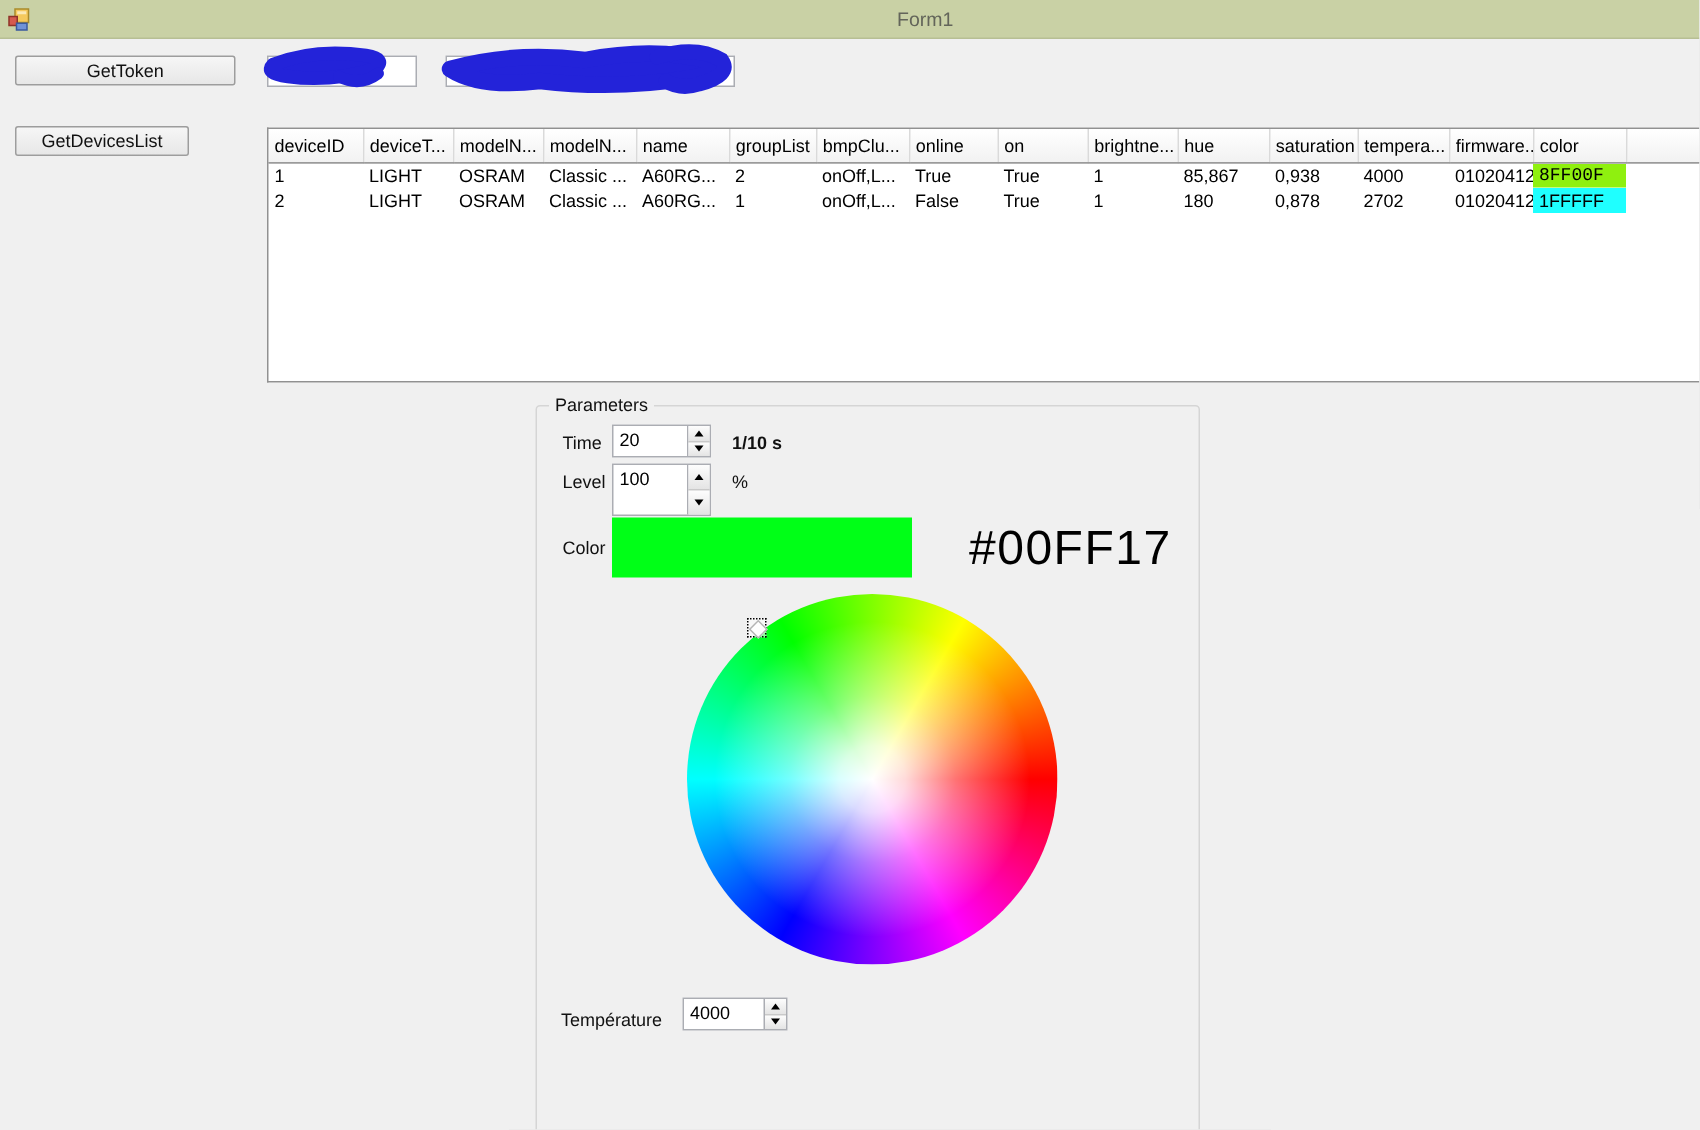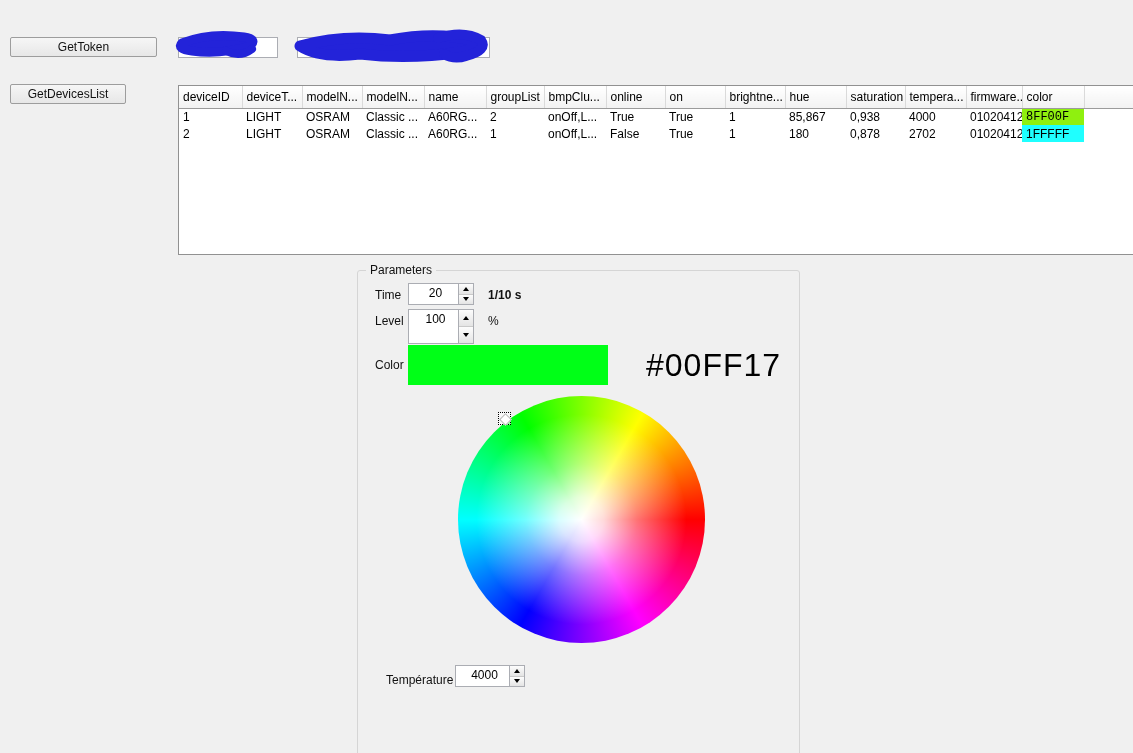--- a/index.html
+++ b/index.html
@@ -39,21 +39,21 @@
   .groupbox > .legend {
     position:absolute; top:-8px; left:8px; background:#f0f0f0;
     padding:0 4px; font-size:12px; color:#111; line-height:14px;
   }
   .label { position:absolute; font-size:12px; color:#111; white-space:nowrap; }
   
   .spinner {
     position:absolute; background:#fff; border:1px solid #abadb3;
     display:flex; align-items:stretch;
   }
-  .spinner .val { flex:1; font-size:12px; padding:2px 0 0 4px;text-align:center; }
+  .spinner .val { flex:1; font-size:12px; padding:2px 0 0 4px; }
   .spinner .btns { width:15px; border-left:1px solid #abadb3; display:flex; flex-direction:column; }
   .spinner .sbtn {
     flex:1; background:linear-gradient(#fdfdfd,#e4e4e4);
     display:flex; align-items:center; justify-content:center;
   }
   .spinner .sbtn + .sbtn { border-top:1px solid #c9c9c9; }
   .tri-up { width:0; height:0; border-left:3px solid transparent; border-right:3px solid transparent; border-bottom:4px solid #000; }
   .tri-dn { width:0; height:0; border-left:3px solid transparent; border-right:3px solid transparent; border-top:4px solid #000; }
   
   .grid-wrap {
@@ -94,20 +94,29 @@
     content:""; position:absolute; left:2px; top:2px; width:7px; height:7px;
     background:#fff; border:1px solid #b5b5b5; transform:rotate(45deg);
   }
   .scribble { position:absolute; pointer-events:none; }
 </style>
 </head>
 <body>
 
 <div id="screen">
 
+  <div class="titlebar">
+    <svg class="app-icon" viewBox="0 0 16 16">
+      <rect x="5" y="1" width="9" height="9" fill="#f5c95c" stroke="#a98a2a"></rect>
+      <rect x="6.5" y="2.5" width="6" height="2" fill="#fbe9b5"></rect>
+      <rect x="1" y="6" width="5.5" height="6" fill="#d65a4f" stroke="#8e3328"></rect>
+      <rect x="6" y="10.5" width="7" height="4.5" fill="#6f92d8" stroke="#3a5a9e"></rect>
+    </svg>
+    <span class="win-title">Form1</span>
+  </div>
 
   <button class="win-btn" style="left:10px;top:37px;width:147px;height:20px;">GetToken</button>
   <button class="win-btn" style="left:10px;top:84px;width:116px;height:20px;">GetDevicesList</button>
 
   <div class="textbox" style="left:178px;top:37px;width:100px;height:21px;"></div>
   <div class="textbox" style="left:297px;top:37px;width:193px;height:21px;"></div>
   <svg class="scribble" style="left:168px;top:27px;width:125px;height:40px;" viewBox="0 0 125 40">
     <path d="M14 16 Q 42 5, 76 10 Q 90 12, 82 19 Q 52 28, 24 24 Q 8 22, 14 16 Z" fill="#2323d9" stroke="#2323d9" stroke-width="9" stroke-linejoin="round"></path>
     <path d="M58 24 Q 72 31, 84 22" fill="none" stroke="#2323d9" stroke-width="8" stroke-linecap="round"></path>
   </svg>
@@ -229,21 +238,21 @@
     </div>
     <span class="label" style="left:130px;top:43px;">%</span>
 
     <span class="label" style="left:17px;top:87px;">Color</span>
     <div class="swatch" style="left:50px;top:74px;width:200px;height:40px;"></div>
     <div class="hexlabel" style="left:288px;top:76px;">#00FF17</div>
 
     <div class="wheel" style="left:100px;top:125px;"></div>
     <div class="wheel-cursor" style="left:140px;top:141px;"></div>
 
-    <span class="label" style="left:28px;top:402px;">Température</span>
+    <span class="label" style="left:16px;top:402px;">Température</span>
     <div class="spinner" style="left:97px;top:394px;width:70px;height:22px;">
       <div class="val">4000</div>
       <div class="btns">
         <div class="sbtn">
             <div class="tri-up"></div>
           </div>
         <div class="sbtn">
             <div class="tri-dn"></div>
           </div>
       </div>

